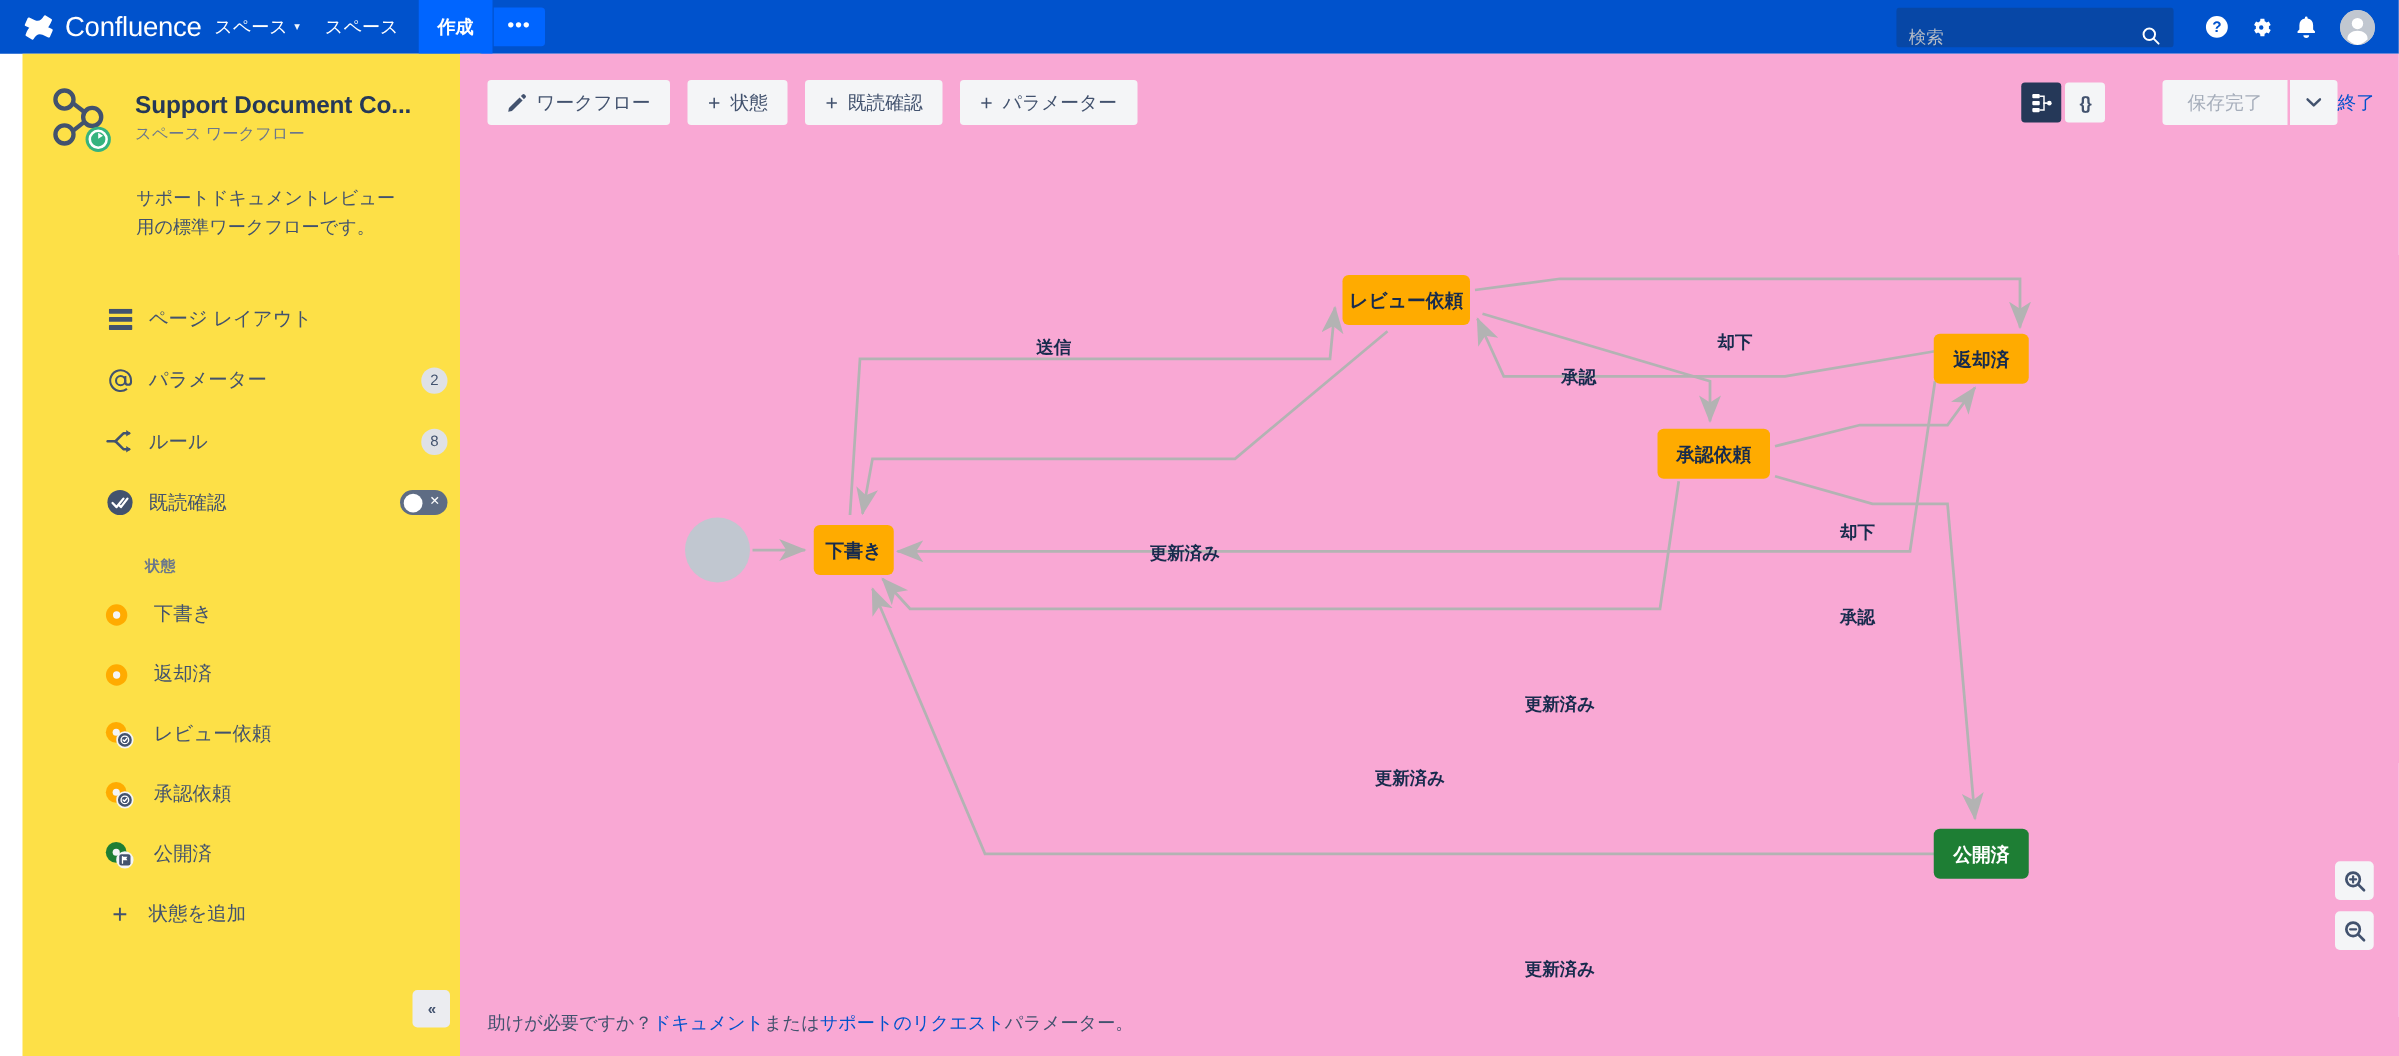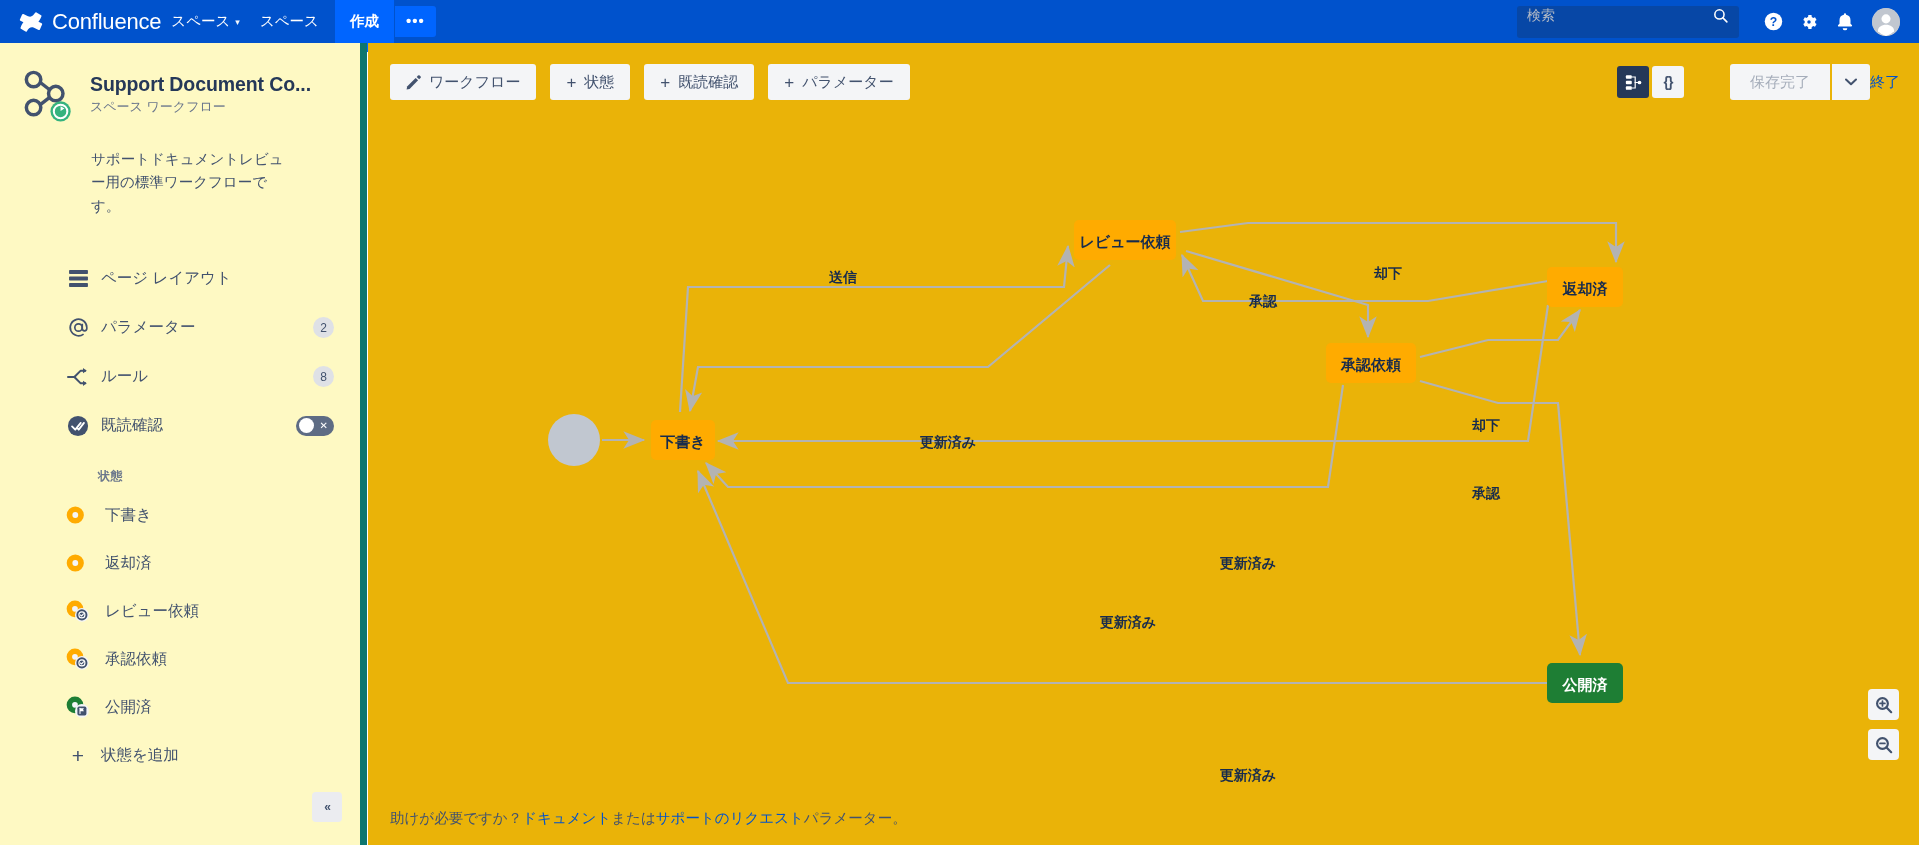--- a/index.html
+++ b/index.html
@@ -44,21 +44,21 @@
     padding: 7px 11px; border-radius: 0 3px 3px 0; cursor: pointer;
     margin-left: 1px; letter-spacing: 1px; line-height: 1.1;
   }
   .nav-right {
     margin-left: auto; display: flex; align-items: center;
     gap: 4px; margin-right: 17px;
   }
   .searchbox {
     width: 222px; height: 32px; background: #0747A6;
     border: 1px solid transparent; border-radius: 3px;
-    display: flex; align-items: flex-start; padding: 0 9px;
+    display: flex; align-items: flex-end; padding: 0 9px;
     margin-right: 14px; cursor: text;
   }
   .searchbox input {
     flex: 1; background: transparent; border: none; outline: none;
     color: #ffffff; font-size: 14px;
     font-family: "Liberation Sans", sans-serif;
   }
   .searchbox input::placeholder { color: #B3BAC5; opacity: 1; }
   .icon-btn {
     width: 32px; height: 32px; border-radius: 50%;
@@ -66,24 +66,24 @@
     cursor: pointer;
   }
   .avatar-btn { margin-left: 5px; }
   .avatar-circle {
     width: 28px; height: 28px; border-radius: 50%;
     background: #C1C7D0; display: block;
   }
 
   
   .sidebar {
-    position: absolute; top: 43px; left: 0;
+    position: absolute; top: 43px; left: 18px;
     width: 367px; height: 802px;
-    background: #fef9c3;
-    border-right: 7px solid #0f766e;
+    background: #fde047;
+    border-right: 1px solid #0f766e;
   }
   .sb-head {
     display: flex; align-items: flex-start; gap: 14px;
     padding: 26px 20px 0 22px;
   }
   .sb-head-icon { width: 54px; height: 54px; flex: none; }
   .sb-titles { padding-top: 4px; min-width: 0; }
   .sb-title {
     font-size: 19.5px; font-weight: bold; color: #253858;
     white-space: nowrap; overflow: hidden;
@@ -156,21 +156,21 @@
     width: 30px; height: 30px; border-radius: 4px;
     background: #EBECF0; display: flex;
     align-items: center; justify-content: center;
     cursor: pointer; color: #42526E;
     font-size: 12px; font-weight: bold; letter-spacing: -1px;
   }
 
   
   .main {
     position: absolute; top: 43px; left: 368px;
-    width: 1551px; height: 802px; background: #eab308;
+    width: 1551px; height: 802px; background: #f9a8d4;
   }
   .toolbar {
     position: absolute; top: 21px; left: 22px;
     display: flex; align-items: center; gap: 14px;
   }
   .tb-btn {
     display: flex; align-items: center; gap: 8px;
     height: 36px; padding: 0 16px;
     background: #F4F5F7; border-radius: 3px;
     font-size: 15px; color: #42526E; cursor: pointer;

